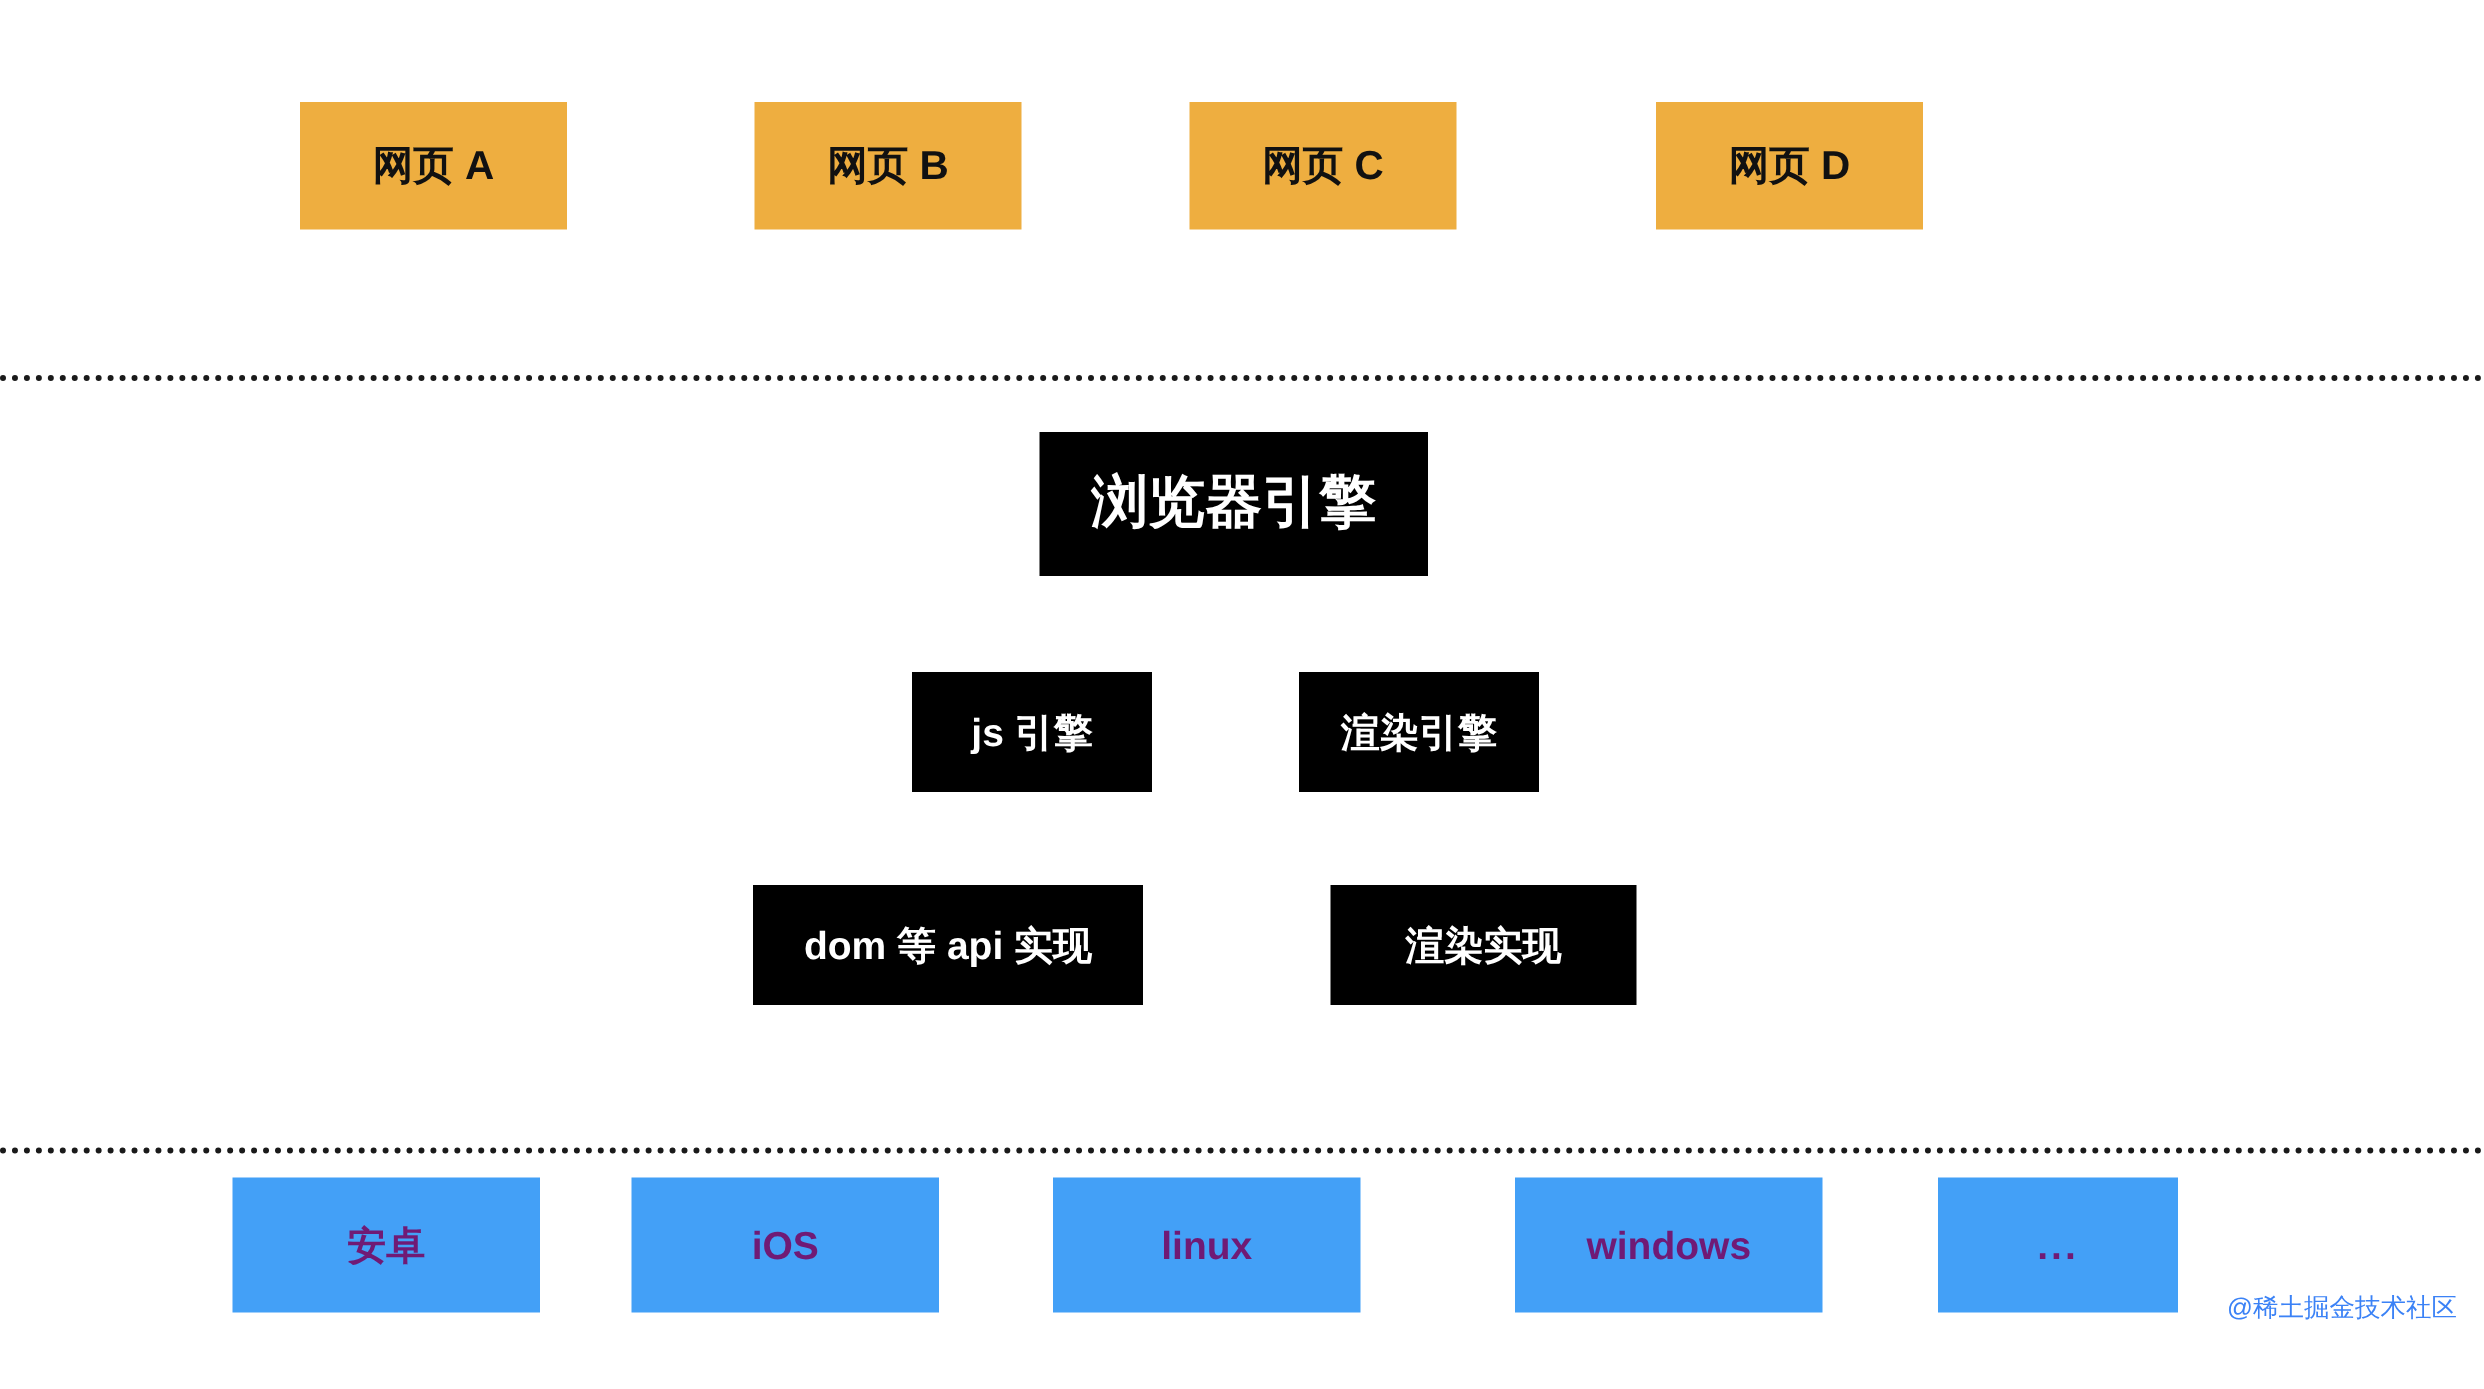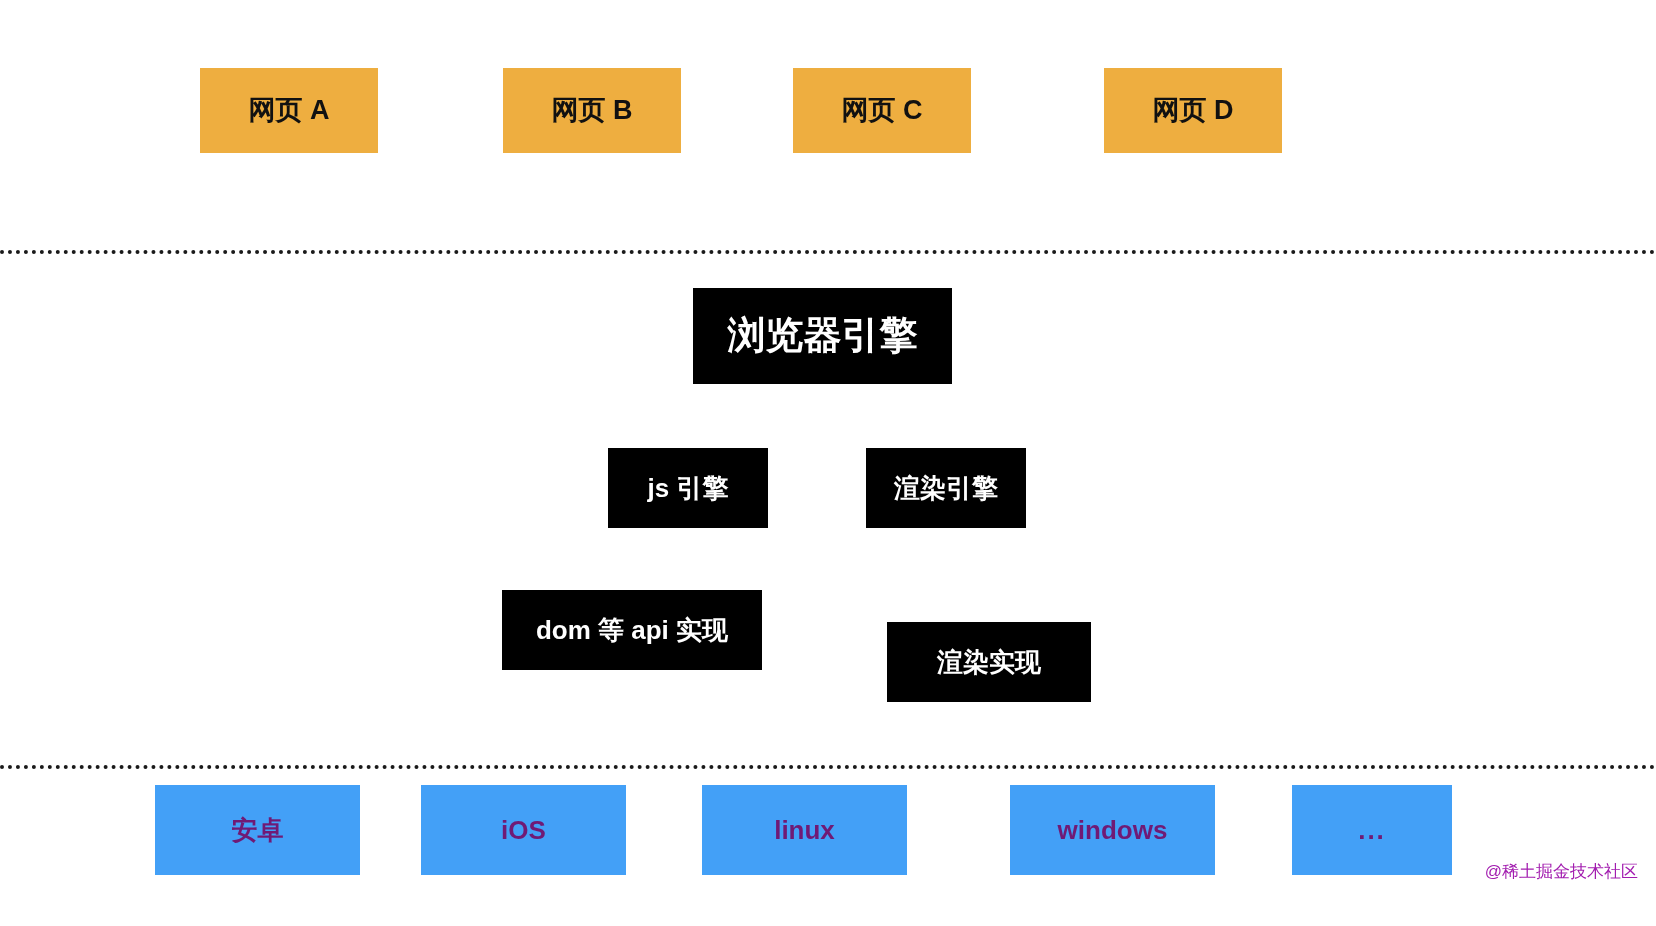--- a/index.html
+++ b/index.html
@@ -47,41 +47,41 @@
   }
   .divider {
     position: absolute;
     left: 0;
     width: 1656px;
     height: 0;
     border-top: 4px dotted #1a1a1a;
   }
   .watermark {
     position: absolute;
-    color: #a21caf;
+    color: #3b82f6;
     font-size: 17px;
     font-weight: 400;
     white-space: nowrap;
   }
   
   #page-a { left: 200px; top: 68px; width: 178px; height: 85px; }
   #page-b { left: 503px; top: 68px; width: 178px; height: 85px; }
   #page-c { left: 793px; top: 68px; width: 178px; height: 85px; }
   #page-d { left: 1104px; top: 68px; width: 178px; height: 85px; }
 
   
   #divider-top { top: 250px; }
   #divider-bottom { top: 765px; }
 
   
   #browser-engine { left: 693px; top: 288px; width: 259px; height: 96px; font-size: 38px; }
   #js-engine      { left: 608px; top: 448px; width: 160px; height: 80px; font-size: 26px; }
   #render-engine  { left: 866px; top: 448px; width: 160px; height: 80px; font-size: 26px; }
   #dom-api-impl   { left: 502px; top: 590px; width: 260px; height: 80px; font-size: 26px; }
-  #render-impl    { left: 887px; top: 590px; width: 204px; height: 80px; font-size: 26px; margin-top: 32px; }
+  #render-impl    { left: 887px; top: 590px; width: 204px; height: 80px; font-size: 26px; }
 
   
   #os-android { left: 155px;  top: 785px; width: 205px; height: 90px; font-size: 26px; }
   #os-ios     { left: 421px;  top: 785px; width: 205px; height: 90px; font-size: 26px; }
   #os-linux   { left: 702px;  top: 785px; width: 205px; height: 90px; font-size: 26px; }
   #os-windows { left: 1010px; top: 785px; width: 205px; height: 90px; font-size: 26px; }
   #os-other   { left: 1292px; top: 785px; width: 160px; height: 90px; font-size: 26px; letter-spacing: 2px; }
 
   #watermark { right: 18px; top: 860px; }
 </style>

